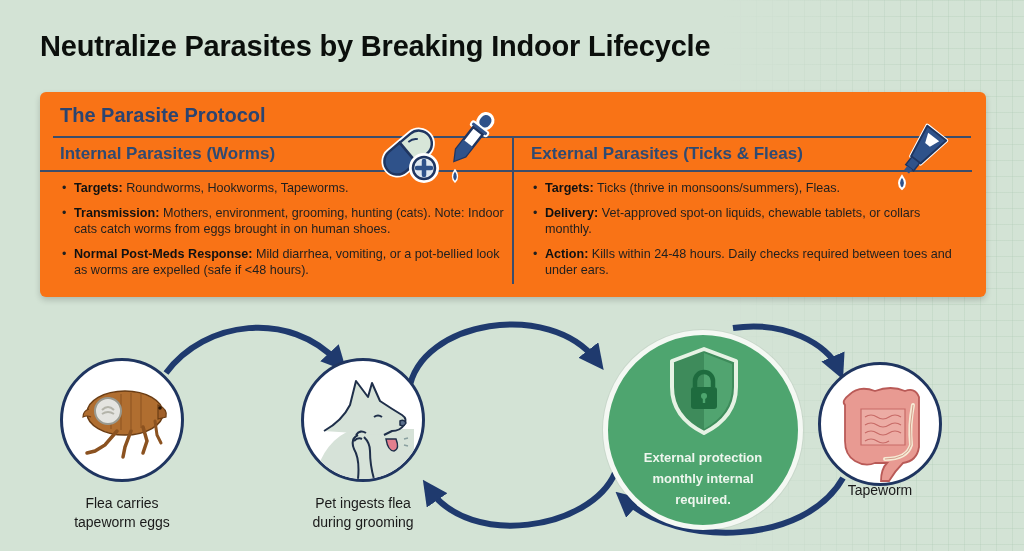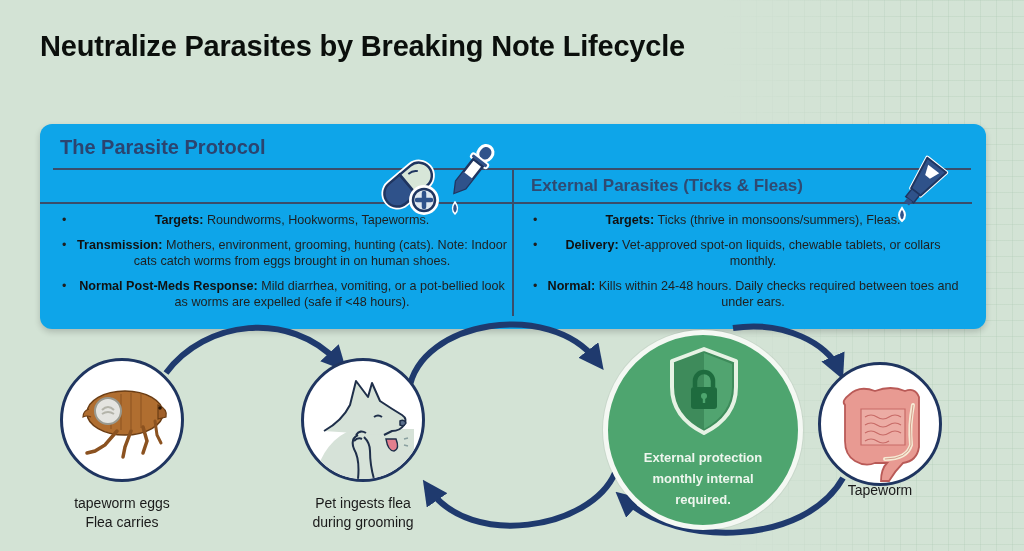--- a/index.html
+++ b/index.html
@@ -16,38 +16,37 @@
     background-size: 16px 16px;
     -webkit-mask-image: linear-gradient(90deg, transparent, #000 60%);
     mask-image: linear-gradient(90deg, transparent, #000 60%);
   }
   .title {
     position: absolute; left: 40px; top: 30px; margin: 0;
     font-size: 29px; font-weight: bold; color: #0b0f0c; letter-spacing: -0.2px;
   }
   .card {
     position: absolute; left: 40px; top: 92px; width: 946px; height: 205px;
-    background: #0ea5e9; border-radius: 12px;
+    background: #f97316; border-radius: 6px;
     box-shadow: 0 3px 6px rgba(0,0,0,0.18);
-    margin-top: 32px;
   }
   .card-title {
     position: absolute; left: 20px; top: 12px; margin: 0;
     font-size: 20px; font-weight: bold; color: #2b4470;
   }
   .hline { position: absolute; height: 2px; background: #3a4d6b; }
   .vline { position: absolute; width: 2px; background: #3a4d6b; }
   .col-heading {
     position: absolute; margin: 0; font-size: 17px; font-weight: bold; color: #2f4a72;
   }
   .col-list {
     position: absolute; margin: 0; padding: 0; list-style: none;
     font-size: 12.6px; color: #1f1f1f; line-height: 16px;
   }
-  .col-list li { position: relative; padding-left: 14px; margin-bottom: 9px; text-align: center; }
+  .col-list li { position: relative; padding-left: 14px; margin-bottom: 9px; }
   .col-list li::before { content: "\2022"; position: absolute; left: 2px; top: 0; }
   .col-list b { color: #111; }
   .icon-abs { position: absolute; }
   .circle {
     position: absolute; border-radius: 50%; background: #fff;
     border: 3px solid #1f3560; box-sizing: border-box; overflow: hidden;
   }
   .green-circle {
     position: absolute; border-radius: 50%; background: #4ea56f;
     border: 5px solid #f4f8f3; box-sizing: border-box;
@@ -60,30 +59,31 @@
   .label {
     position: absolute; text-align: center; font-size: 14px; color: #1a1a1a; line-height: 19px;
   }
   svg.arrows { position: absolute; left: 0; top: 0; }
 </style>
 </head>
 <body>
 
 <div class="grid-bg"></div>
 
-<h1 class="title">Neutralize Parasites by Breaking Note Lifecycle</h1>
+<h1 class="title">Neutralize Parasites by Breaking Indoor Lifecycle</h1>
 
 <div class="card">
   <h2 class="card-title">The Parasite Protocol</h2>
 
   <div class="hline" style="left:13px; top:44px; width:918px;"></div>
   <div class="hline" style="left:0px; top:78px; width:472px;"></div>
   <div class="hline" style="left:474px; top:78px; width:458px;"></div>
   <div class="vline" style="left:472px; top:44px; height:148px;"></div>
 
+  <h3 class="col-heading" style="left:20px; top:52px;">Internal Parasites (Worms)</h3>
   <ul class="col-list" style="left:20px; top:88px; width:450px;">
     <li><b>Targets:</b><span> Roundworms, Hookworms, Tapeworms.</span></li>
     <li><b>Transmission:</b><span> Mothers, environment, grooming, hunting (cats). Note: Indoor cats catch worms from eggs brought in on human shoes.</span></li>
     <li><b>Normal Post-Meds Response:</b><span> Mild diarrhea, vomiting, or a pot-bellied look as worms are expelled (safe if &lt;48 hours).</span></li>
   </ul>
 
   <svg class="icon-abs" style="left:336px; top:32px;" width="70" height="62" viewBox="0 0 70 62">
     <g transform="rotate(-40 32 30)">
       <rect x="6" y="16" width="54" height="26" rx="13" fill="#fff" stroke="#fff" stroke-width="6"></rect>
       <path d="M19 16 h14 v26 h-14 a13 13 0 0 1 0 -26z" fill="#2f528a" stroke="#1f3560" stroke-width="2.5"></path>
@@ -102,21 +102,21 @@
       <path d="M19 22 h12 v28 l-6 10 l-6 -10z" fill="#fff" stroke="#1f3560" stroke-width="2.5"></path>
       <path d="M19 38 h12 v12 l-6 10 l-6 -10z" fill="#2f528a"></path>
     </g>
     <path d="M10 64 q5 7 0 12 q-5 -5 0 -12z" fill="#2f528a" stroke="#fff" stroke-width="1.5"></path>
   </svg>
 
   <h3 class="col-heading" style="left:491px; top:52px;">External Parasites (Ticks &amp; Fleas)</h3>
   <ul class="col-list" style="left:491px; top:88px; width:430px;">
     <li><b>Targets:</b><span> Ticks (thrive in monsoons/summers), Fleas.</span></li>
     <li><b>Delivery:</b><span> Vet-approved spot-on liquids, chewable tablets, or collars monthly.</span></li>
-    <li><b>Normal:</b><span> Kills within 24-48 hours. Daily checks required between toes and under ears.</span></li>
+    <li><b>Action:</b><span> Kills within 24-48 hours. Daily checks required between toes and under ears.</span></li>
   </ul>
 
   <svg class="icon-abs" style="left:852px; top:30px;" width="60" height="72" viewBox="0 0 60 72">
     <g transform="rotate(38 30 30)">
       <path d="M18 6 h24 l-6 34 h-12z" fill="#2f528a" stroke="#fff" stroke-width="4" stroke-linejoin="round"></path>
       <path d="M18 6 h24 l-6 34 h-12z" fill="#2f528a" stroke="#1f3560" stroke-width="2" stroke-linejoin="round"></path>
       <path d="M23 11 h14 l-4 10 h-6z" fill="#fff"></path>
       <rect x="25" y="40" width="10" height="10" fill="#2f528a" stroke="#1f3560" stroke-width="1.5"></rect>
       <rect x="27" y="50" width="6" height="5" fill="#2f528a"></rect>
     </g>
@@ -153,22 +153,22 @@
     <path d="M48 36 v32 M58 33 v36 M68 32 v36 M78 33 v34" stroke="#8b5220" stroke-width="1"></path>
     <circle cx="45" cy="50" r="13" fill="#e4e4e0" stroke="#9a9a90" stroke-width="2"></circle>
     <path d="M39 49 q6 -6 12 0 M39 53 q6 -4 12 0" stroke="#b4b4aa" stroke-width="2" fill="none"></path>
     <path d="M54 70 l-12 14 l-10 6 l-8 2" stroke="#8b5220" stroke-width="3.5" fill="none" stroke-linecap="round"></path>
     <path d="M68 70 l-6 16 l-2 10" stroke="#8b5220" stroke-width="3.5" fill="none" stroke-linecap="round"></path>
     <path d="M80 66 l4 14 l-4 12" stroke="#8b5220" stroke-width="3.5" fill="none" stroke-linecap="round"></path>
     <path d="M92 60 l2 14 l4 8" stroke="#8b5220" stroke-width="3" fill="none" stroke-linecap="round"></path>
   </svg>
 </div>
 <div class="label" style="left:56px; top:494px; width:132px;">
+  <div>Flea carries</div>
   <div>tapeworm eggs</div>
-  <div>Flea carries</div>
 </div>
 
 <div class="circle" style="left:301px; top:358px; width:124px; height:124px;">
   <svg width="118" height="118" viewBox="0 0 118 118">
     <path d="M10 118 q10 -40 40 -50 l60 0 l0 50z" fill="#d6e2d8"></path>
     <path d="M20 70 q18 -10 26 -26 l6 -24 l12 16 l4 -14 l8 18 q12 8 22 14 q6 4 2 10 q-4 6 -12 6 l-8 4" fill="#d6e2d8" stroke="#1f2f4a" stroke-width="2" stroke-linejoin="round"></path>
     <path d="M96 60 q4 -2 6 2 q-2 4 -6 2z" fill="#5b6f8c" stroke="#1f2f4a" stroke-width="1.5"></path>
     <path d="M70 56 q4 -3 8 0" stroke="#1f2f4a" stroke-width="2" fill="none"></path>
     <path d="M82 78 q2 12 8 12 q6 -2 2 -12z" fill="#e27f8e" stroke="#1f2f4a" stroke-width="1.5"></path>
     <path d="M100 78 l4 -1 M100 84 l4 1" stroke="#8aa0a0" stroke-width="1.5"></path>

